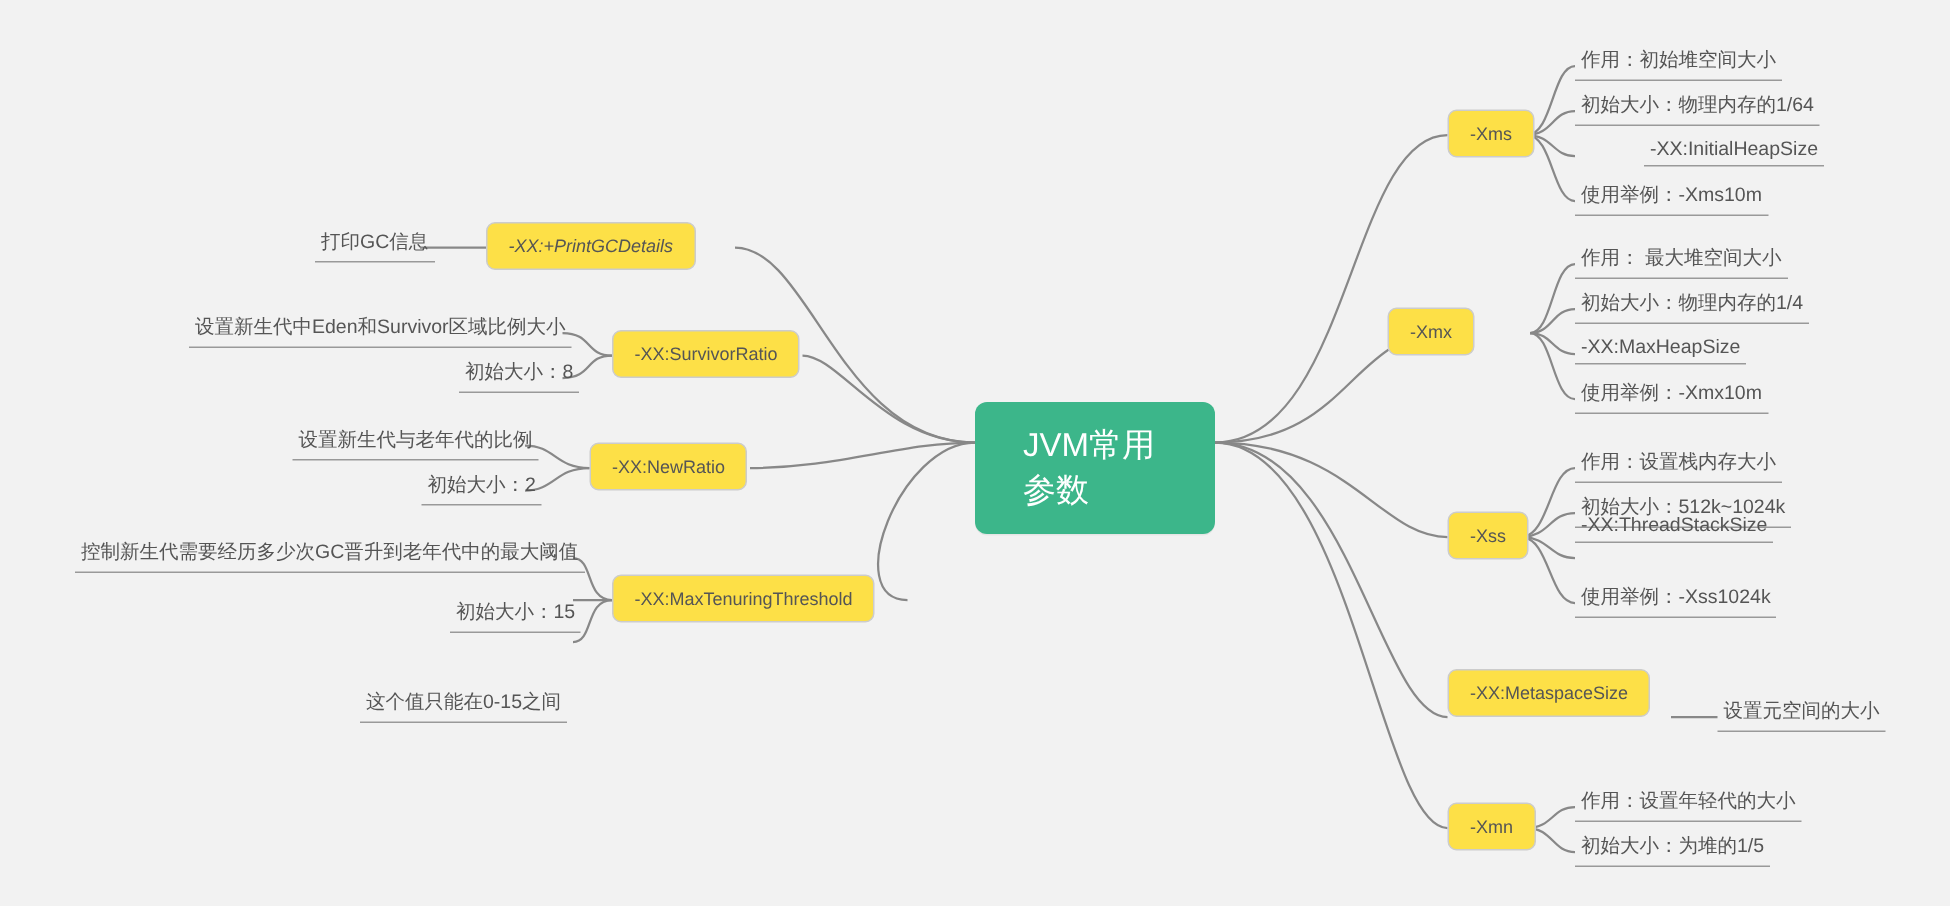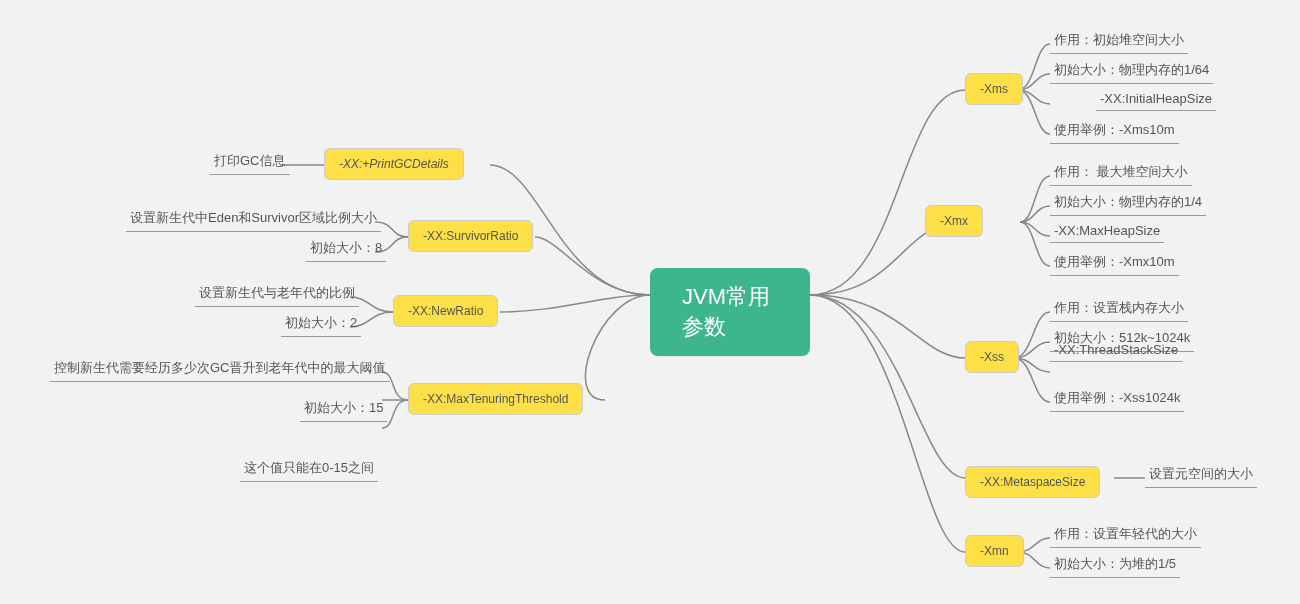--- a/index.html
+++ b/index.html
@@ -130,18 +130,18 @@
 <div class="node leaf leaf-right" style="left:1050px; top:193px;">初始大小：物理内存的1/4</div>
 <div class="node leaf leaf-right" style="left:1050px; top:223px;">-XX:MaxHeapSize</div>
 <div class="node leaf leaf-right" style="left:1050px; top:253px;">使用举例：-Xmx10m</div>
 
 <div class="node box" style="left:965px; top:341px;">-Xss</div>
 <div class="node leaf leaf-right" style="left:1050px; top:299px;">作用：设置栈内存大小</div>
 <div class="node leaf leaf-right" style="left:1050px; top:329px;">初始大小：512k~1024k</div>
 <div class="node leaf leaf-right" style="left:1050px; top:342px;">-XX:ThreadStackSize</div>
 <div class="node leaf leaf-right" style="left:1050px; top:389px;">使用举例：-Xss1024k</div>
 
-<div class="node box" style="left:965px; top:466px;">-XX:MetaspaceSize</div>
+<div class="node box" style="left:965px; top:446px;">-XX:MetaspaceSize</div>
 <div class="node leaf leaf-right" style="left:1145px; top:465px;">设置元空间的大小</div>
 
 <div class="node box" style="left:965px; top:535px;">-Xmn</div>
 <div class="node leaf leaf-right" style="left:1050px; top:525px;">作用：设置年轻代的大小</div>
 <div class="node leaf leaf-right" style="left:1050px; top:555px;">初始大小：为堆的1/5</div>
 
 </body></html>

